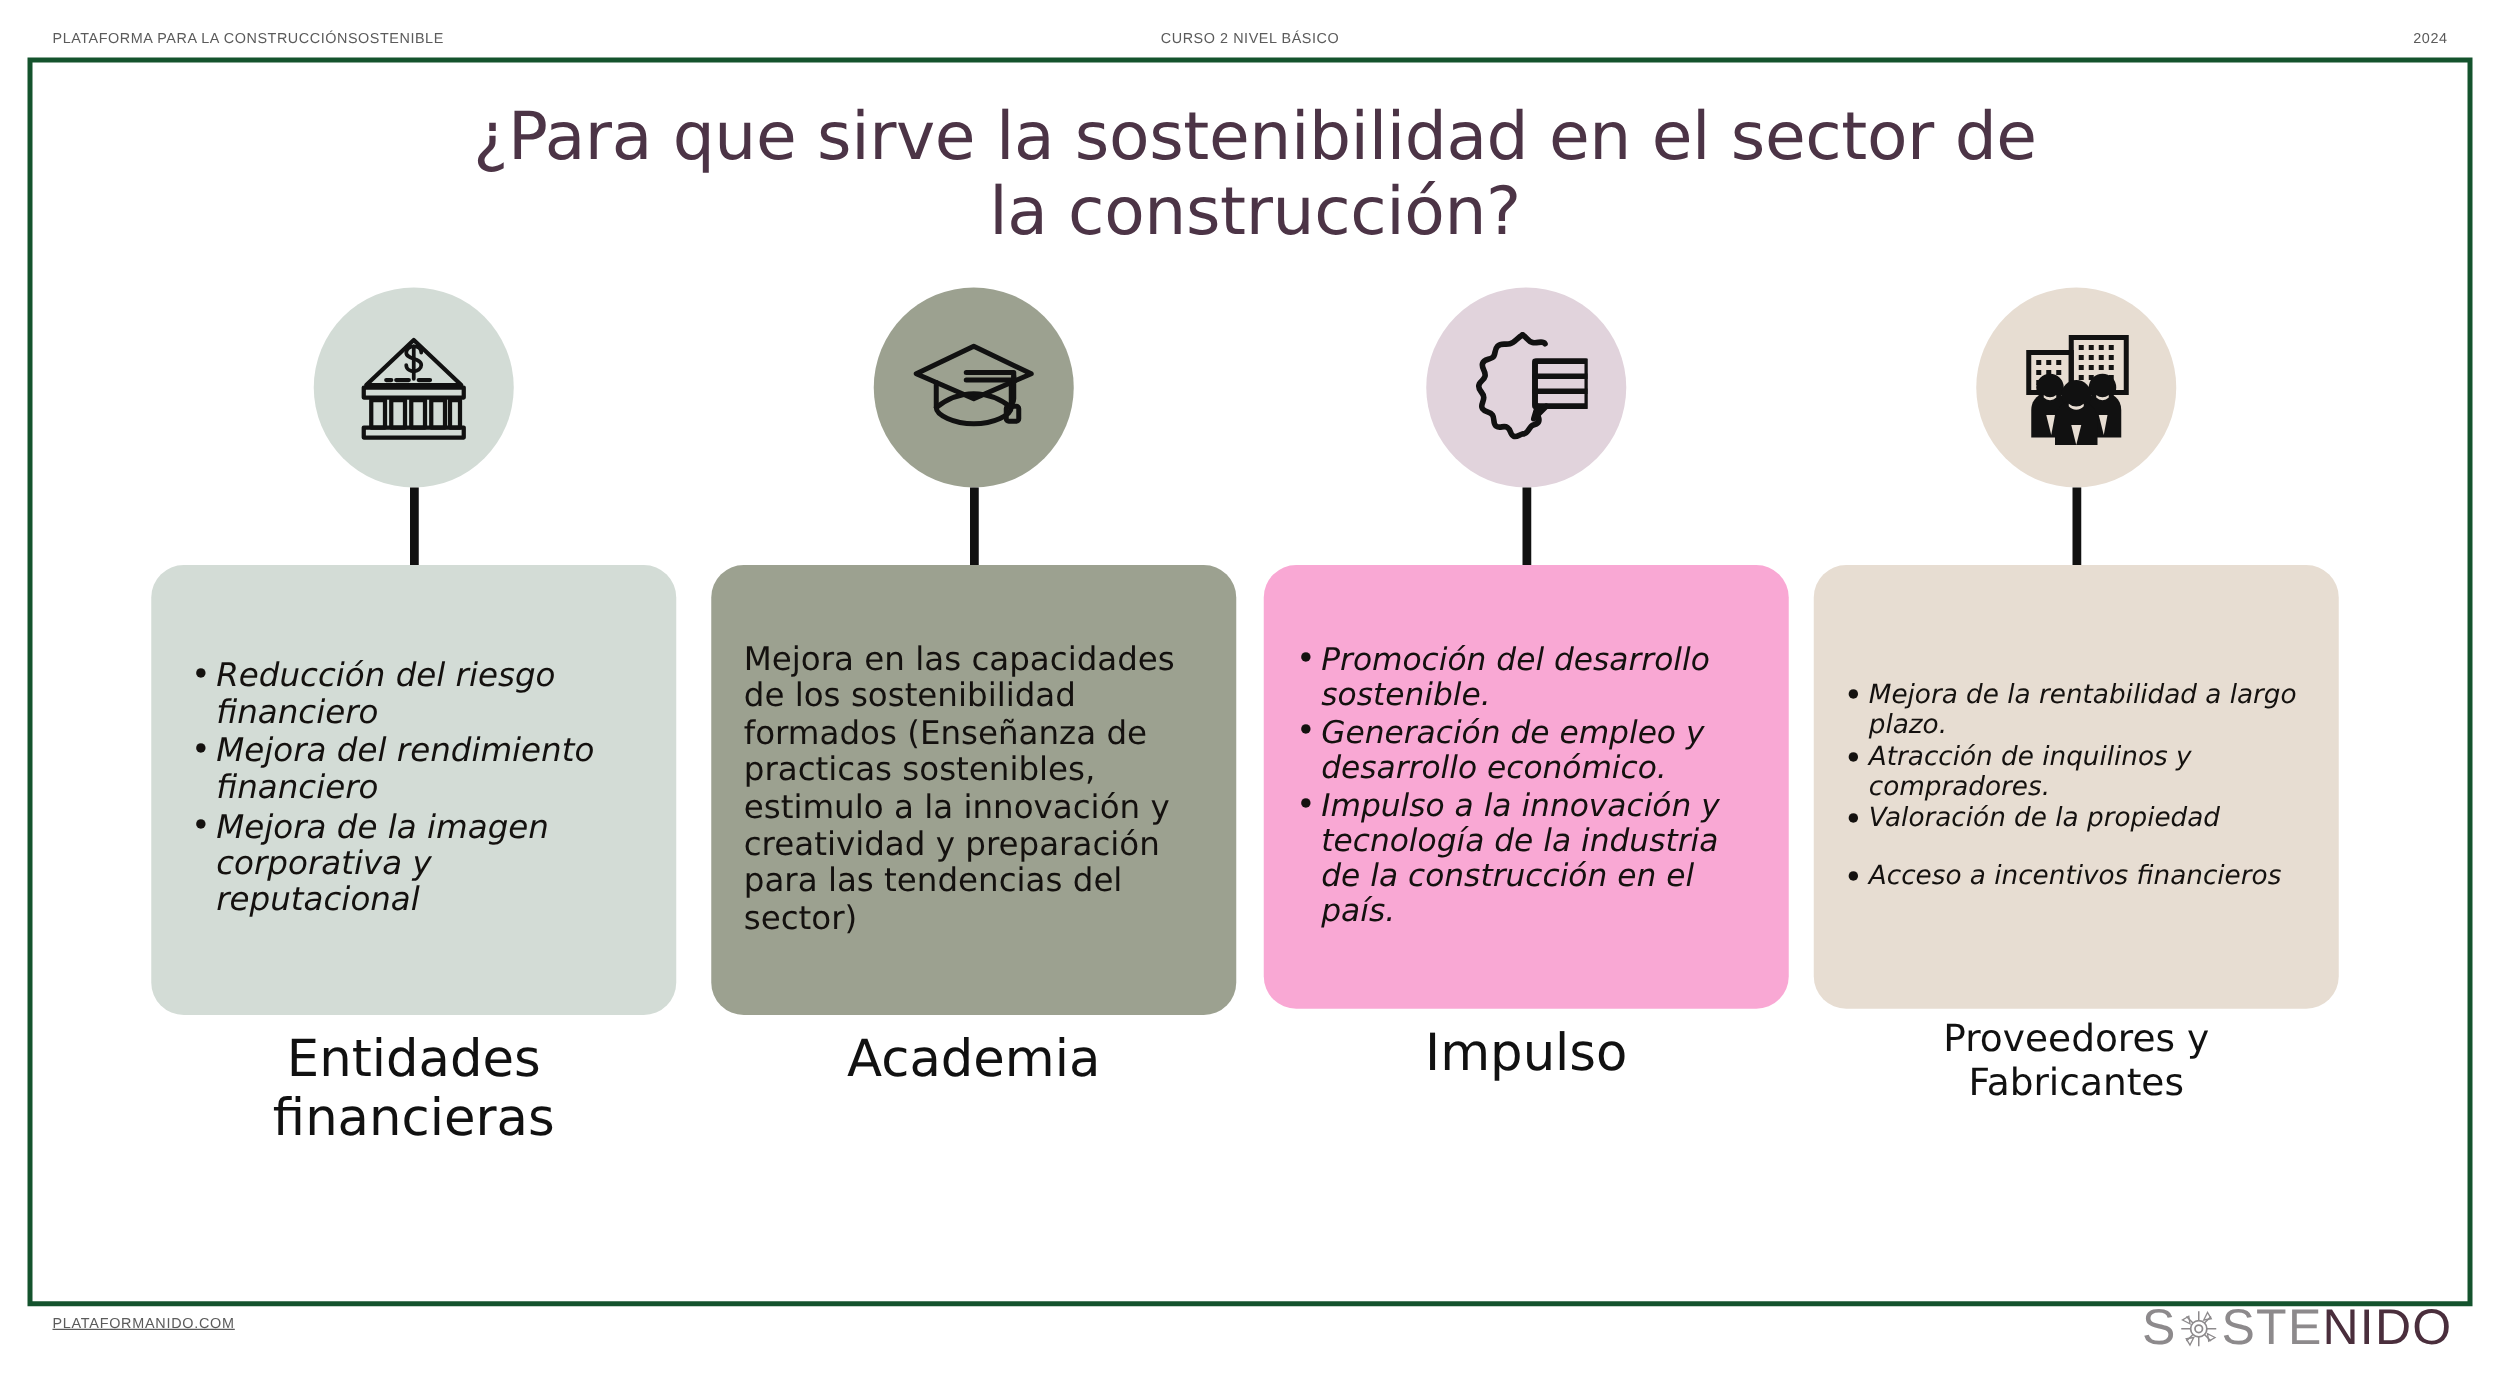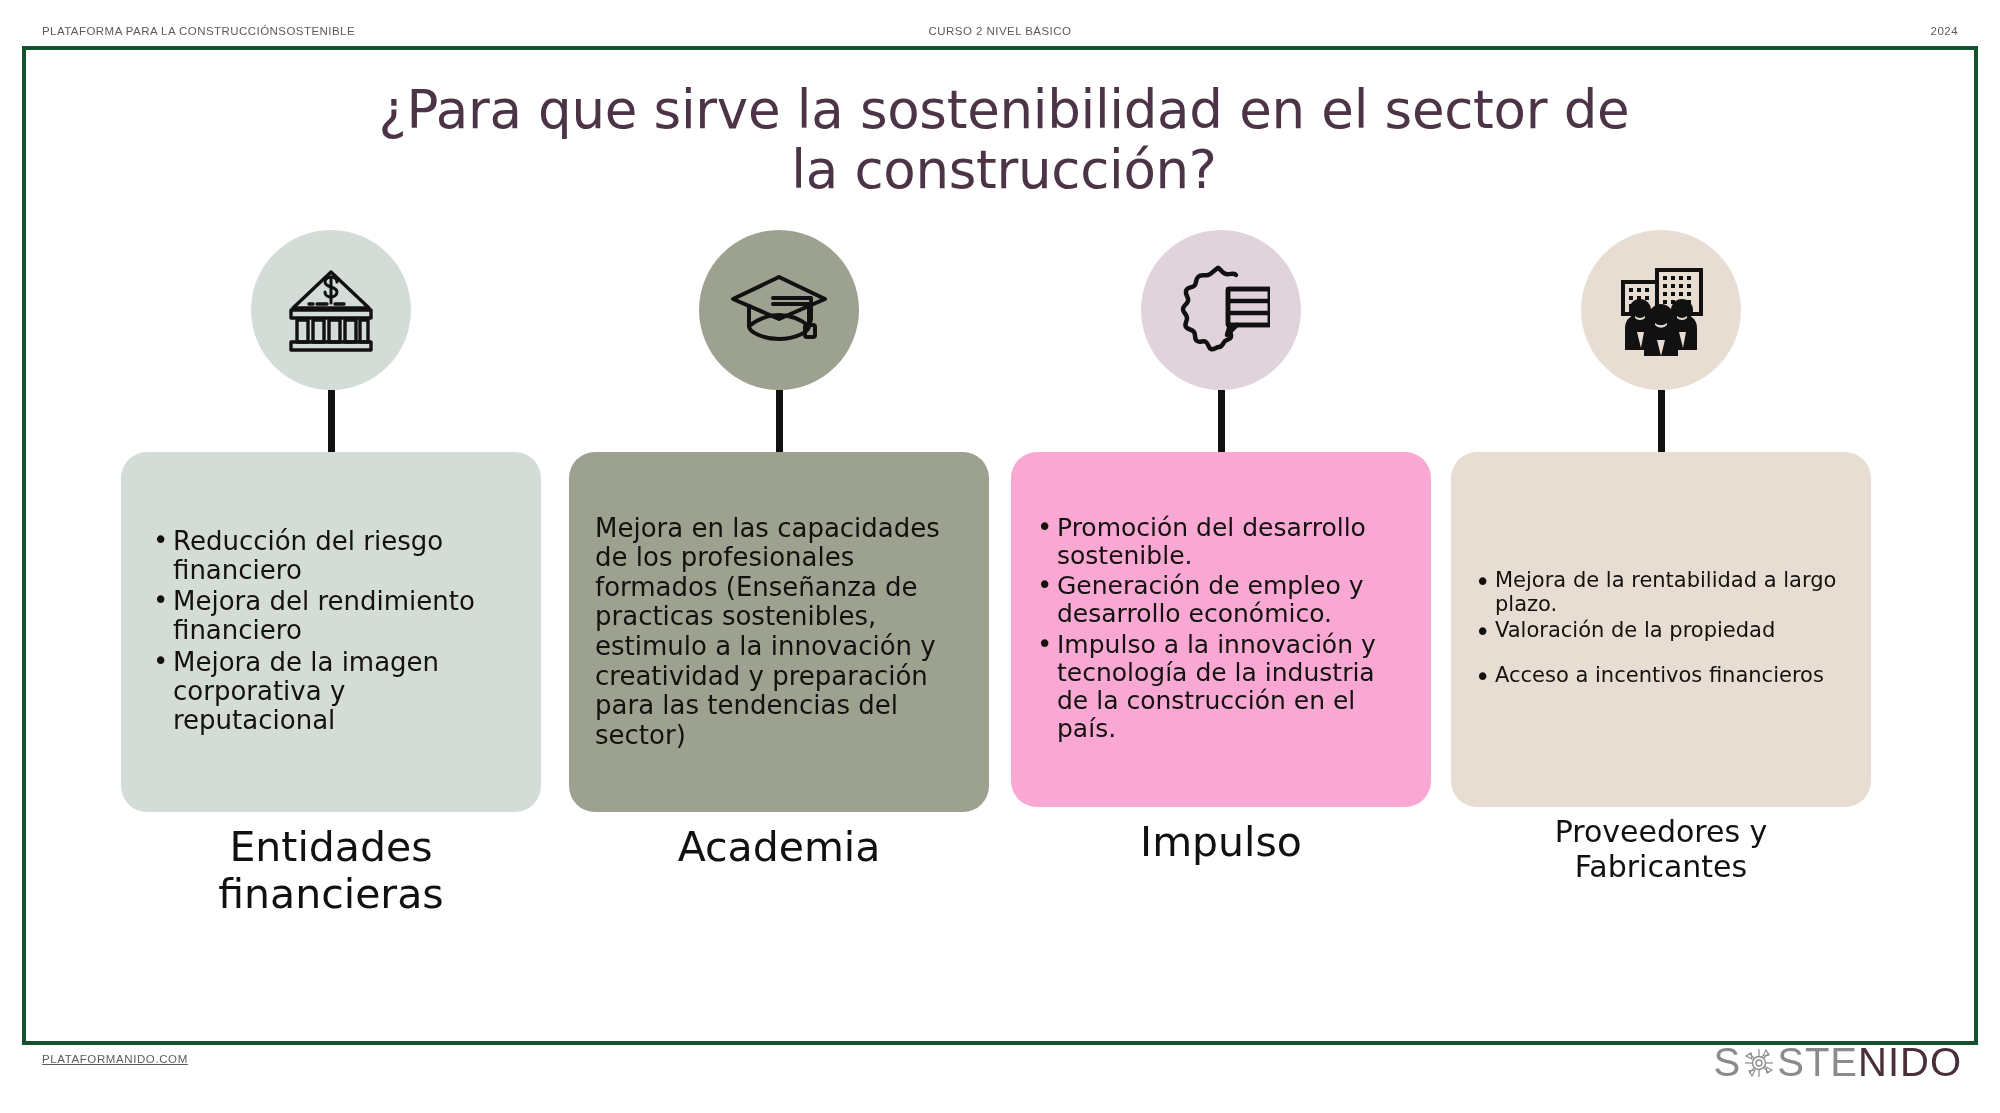--- a/index.html
+++ b/index.html
@@ -137,20 +137,21 @@
   .card-3 { background: #f9a8d4; height: 355px; padding: 0 20px 0 24px; }
   .card-4 { background: #e7ddd2; height: 355px; padding: 0 18px 0 22px; }
 
   ul.bullets { list-style: none; }
   ul.bullets li {
     position: relative;
     padding-left: 22px;
     font-size: 26px;
     line-height: 1.12;
     margin-bottom: 2px;
+    font-style: italic;
   }
   ul.bullets li::before {
     content: "\2022";
     position: absolute;
     left: 2px;
     top: -1px;
     font-size: 26px;
   }
   .card-3 ul.bullets li { font-size: 25px; line-height: 1.13; }
   .card-4 ul.bullets li { font-size: 21px; line-height: 1.13; }
@@ -269,21 +270,21 @@
               <path d="M20 57 c10 -8 20 -11 30 -11 s20 3 30 11"></path>
               <path d="M44 29 h38 v6 h-38"></path>
               <path d="M82 32 v18 c0 3 -2 4 -2 6"></path>
               <rect x="76" y="56" width="10" height="12" rx="2"></rect>
             </svg>
           </span>
         </div>
         <div class="stem stem-2"></div>
         <div class="card card-2">
           <div class="card-inner">
-            <div class="para">Mejora en las capacidades de los profesionales formados (Enseñanza de practicas sostenibles, estimulo a la innovación y creatividad y preparación para las tendencias del sector)</div>
+            <div class="para">Mejora en las capacidades de los sostenibilidad formados (Enseñanza de practicas sostenibles, estimulo a la innovación y creatividad y preparación para las tendencias del sector)</div>
           </div>
         </div>
         <div class="label">
           <div>Academia</div>
         </div>
       </div>
 
       <div class="col col-3">
         <div class="circle" style="background:#e1d3dc">
           <span>
@@ -369,20 +370,21 @@
                 <path d="M46 78 l4 16 l4 -16 z"></path>
               </g>
             </svg>
           </span>
         </div>
         <div class="stem stem-4"></div>
         <div class="card card-4">
           <div class="card-inner">
             <ul class="bullets">
               <li>Mejora de la rentabilidad a largo plazo.</li>
+              <li>Atracción de inquilinos y compradores.</li>
               <li>Valoración de la propiedad</li>
               <li class="gap">Acceso a incentivos financieros</li>
             </ul>
           </div>
         </div>
         <div class="label label-4">
           <div>Proveedores y</div>
           <div>Fabricantes</div>
         </div>
       </div>

